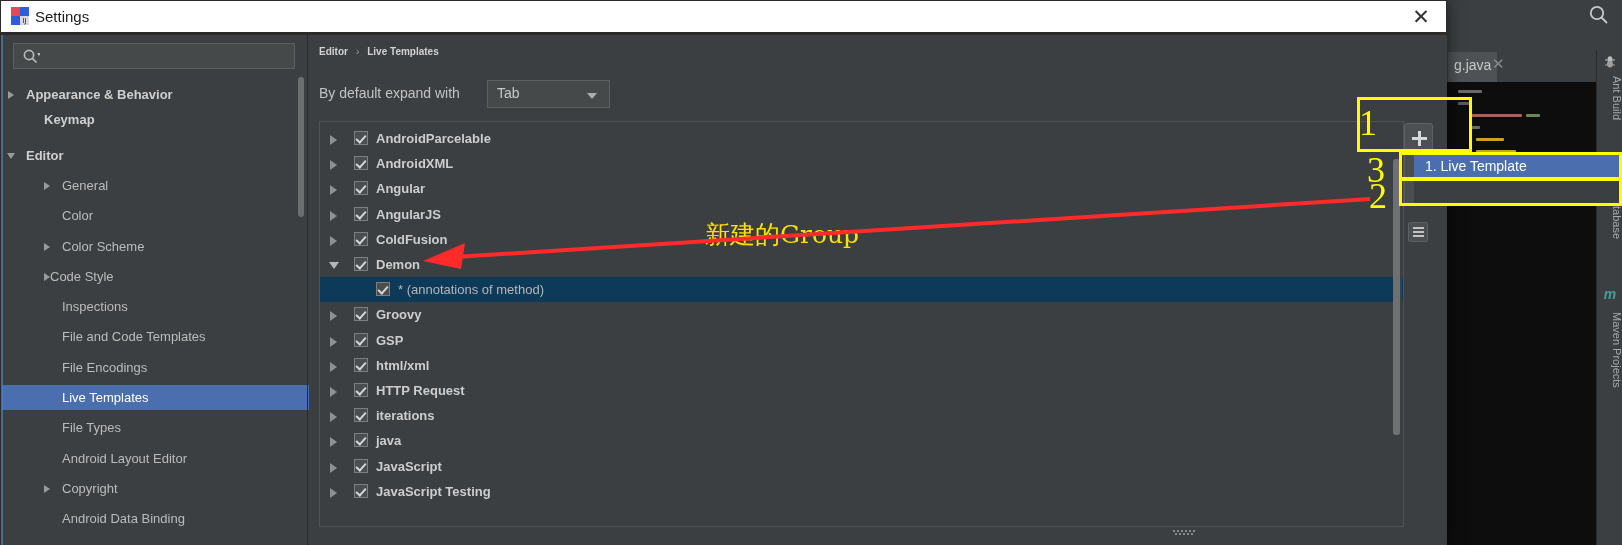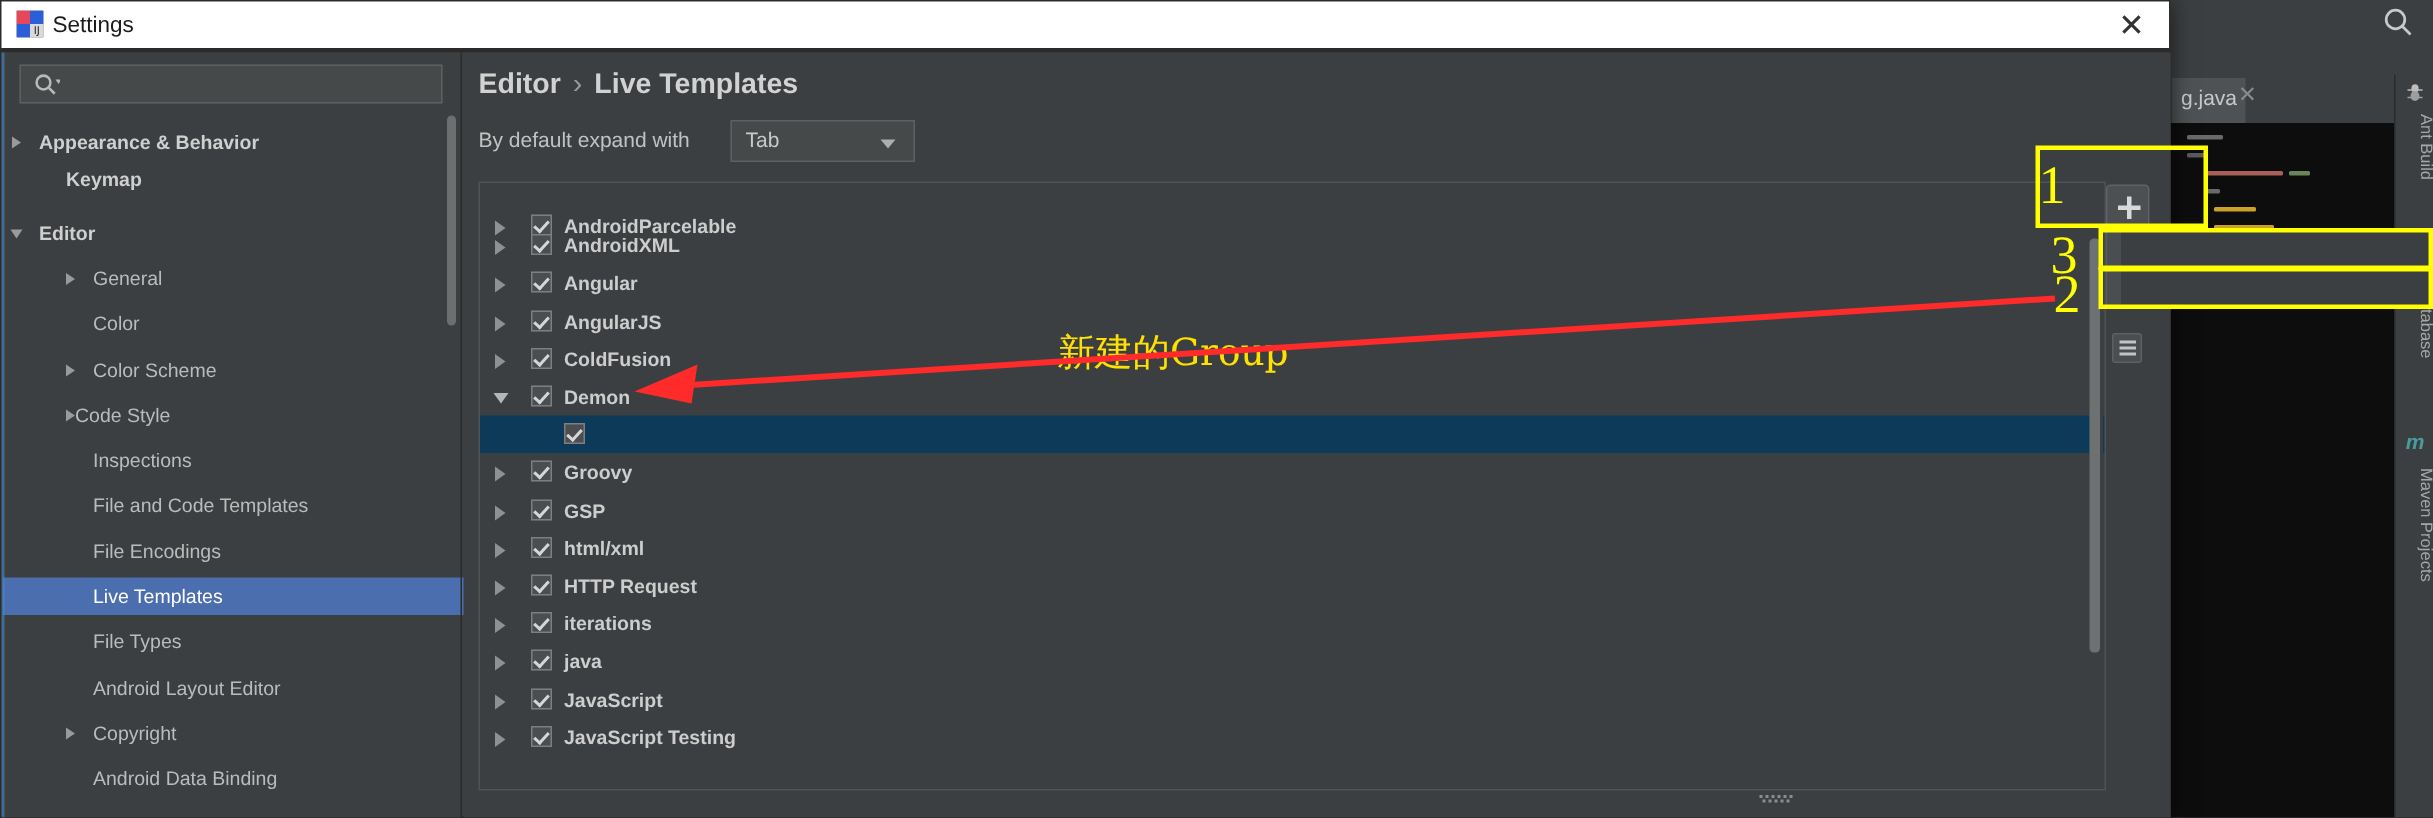--- a/index.html
+++ b/index.html
@@ -52,21 +52,21 @@
            border-top:4.5px solid transparent;border-bottom:4.5px solid transparent;}
   .arrow-d{position:absolute;top:10px;width:0;height:0;border-top:6px solid #9a9a9a;
            border-left:4.5px solid transparent;border-right:4.5px solid transparent;}
   .copy-ic{position:absolute;top:6px;right:14px;width:12px;height:12px;}
   #left-scroll{position:absolute;left:296px;top:42px;width:6px;height:140px;background:#6b6f70;border-radius:3px;}
   #left-divider{position:absolute;left:306px;top:34px;width:1px;height:510px;background:#2b2b2b;}
   #left-edge-strip{position:absolute;left:0;top:34px;width:2px;height:510px;background:#4a90d9;opacity:.55;}
 
   
   #content{position:absolute;left:308px;top:34px;width:1138px;height:510px;background:#3c3f41;}
-  #breadcrumb{position:absolute;left:10px;top:11px;font-size:19px;font-weight:bold;color:#d2d2d2;}
+  #breadcrumb{position:absolute;left:10px;top:11px;font-size:10px;font-weight:bold;color:#d2d2d2;}
   #breadcrumb .sep{font-weight:normal;color:#9a9a9a;margin:0 8px;}
   #expandrow{position:absolute;left:10px;top:45px;height:28px;}
   #expand-label{position:absolute;left:0;top:5px;font-size:14px;color:#c2c2c2;white-space:nowrap;}
   #expand-combo{position:absolute;left:168px;top:0;width:123px;height:28px;background:#45494a;
                 border:1px solid #5e6060;box-sizing:border-box;}
   #expand-combo-val{position:absolute;left:9px;top:4px;font-size:14px;color:#c8c8c8;}
   #expand-combo-arrow{position:absolute;right:12px;top:12px;width:0;height:0;border-top:6px solid #aeaeae;
                       border-left:5px solid transparent;border-right:5px solid transparent;}
 
   
@@ -266,21 +266,21 @@
     <div id="expandrow">
       <div id="expand-label">By default expand with</div>
       <div id="expand-combo">
         <div id="expand-combo-val">Tab</div>
         <div id="expand-combo-arrow"></div>
       </div>
     </div>
 
     <div id="tpl-panel">
       <div id="tpl-rows">
-          <div class="tpl-row" style="top: 16px;">
+          <div class="tpl-row" style="top: 4px;">
             <span class="tpl-arrow-r"></span>
             <span class="cb" style="left: 34px;"></span>
             <span class="tpl-lbl" style="left: 56px;">AndroidParcelable</span>
           </div>
           <div class="tpl-row" style="top: 29.2px;">
             <span class="tpl-arrow-r"></span>
             <span class="cb" style="left: 34px;"></span>
             <span class="tpl-lbl" style="left: 56px;">AndroidXML</span>
           </div>
           <div class="tpl-row" style="top: 54.4px;">
@@ -298,20 +298,21 @@
             <span class="cb" style="left: 34px;"></span>
             <span class="tpl-lbl" style="left: 56px;">ColdFusion</span>
           </div>
           <div class="tpl-row" style="top: 130px;">
             <span class="tpl-arrow-d"></span>
             <span class="cb" style="left: 34px;"></span>
             <span class="tpl-lbl" style="left: 56px;">Demon</span>
           </div>
           <div class="tpl-row selected" style="top: 155.2px;">
             <span class="cb" style="left: 56px;"></span>
+            <span class="tpl-lbl leaf" style="left: 78px;">* (annotations of  method)</span>
           </div>
           <div class="tpl-row" style="top: 180.4px;">
             <span class="tpl-arrow-r"></span>
             <span class="cb" style="left: 34px;"></span>
             <span class="tpl-lbl" style="left: 56px;">Groovy</span>
           </div>
           <div class="tpl-row" style="top: 205.6px;">
             <span class="tpl-arrow-r"></span>
             <span class="cb" style="left: 34px;"></span>
             <span class="tpl-lbl" style="left: 56px;">GSP</span>
@@ -376,20 +377,23 @@
 </div>
 
 <div id="burger-btn">
   <i style="top:4px"></i>
   <i style="top:8px"></i>
   <i style="top:12px"></i>
 </div>
 
 <div id="popup">
   <div id="popup-gutter"></div>
+  <div class="mi hl" style="top:0">
+    <span>1. Live Template</span>
+  </div>
 </div>
 
 <div id="annotations">
   <div class="ybox" style="left:1357px;top:97px;width:115px;height:55px;"></div>
   <div class="ybox" style="left:1399px;top:152px;width:223px;height:28px;"></div>
   <div class="ybox" style="left:1399px;top:178px;width:223px;height:28px;"></div>
 
   <div class="ynum" style="left:1359px;top:105px;">1</div>
   <div class="ynum" style="left:1367px;top:152px;">3</div>
   <div class="ynum" style="left:1369px;top:178px;">2</div>

